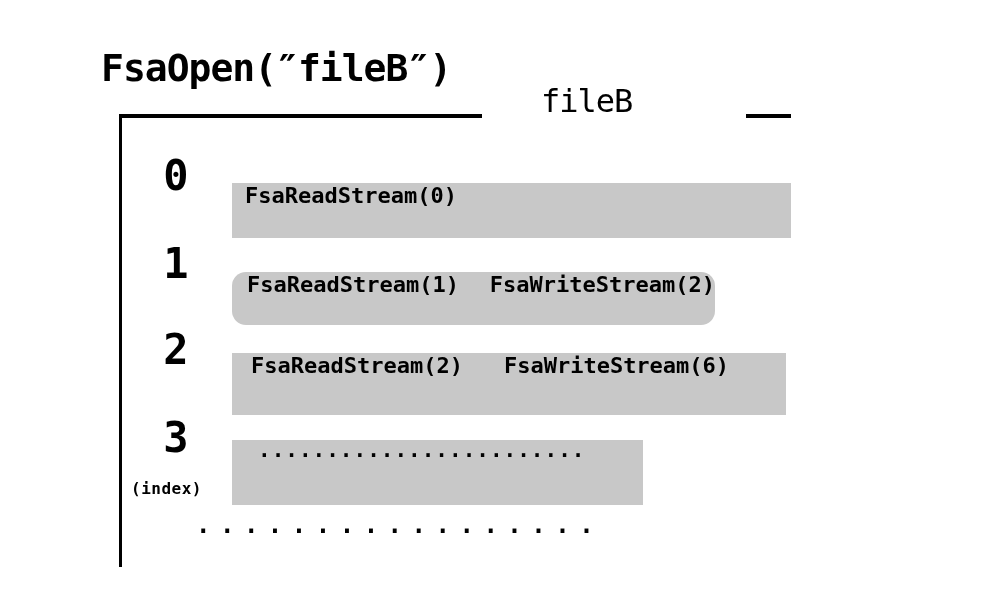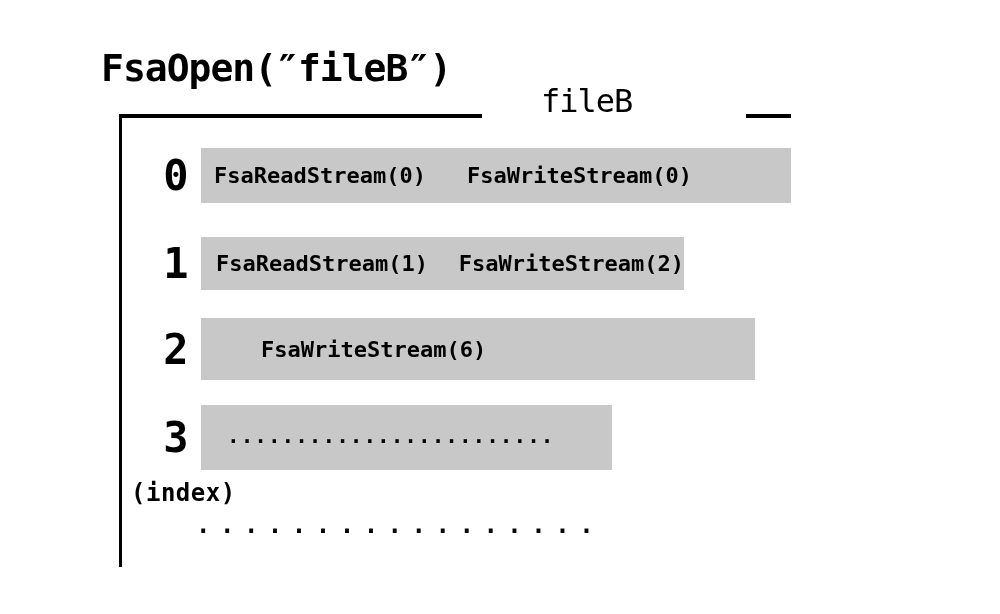--- a/index.html
+++ b/index.html
@@ -51,53 +51,54 @@
     left: 150px;
     width: 52px;
     display: flex;
     align-items: center;
     justify-content: center;
     font-size: 42px;
     font-weight: bold;
   }
   .row-box {
     position: absolute;
-    left: 201px;
+    left: 232px;
     background: var(--slot, #c8c8c8);
     display: flex;
-    align-items: center;
+    align-items: flex-start;
     font-size: 22px;
     font-weight: bold;
     white-space: pre;
+    margin-top: 35px;
   }
   .row-box .stream-gap { display: inline-block; width: 41px; }
 
   .idx0, .box0 { top: 148px; height: 55px; }
   .idx1, .box1 { top: 237px; height: 53px; }
   .idx2, .box2 { top: 318px; height: 62px; }
   .idx3, .box3 { top: 405px; height: 65px; }
   .box0 { width: 607px; padding-left: 13px; }
-  .box1 { width: 483px; padding-left: 15px; }
+  .box1 { width: 483px; padding-left: 15px; border-radius: 14px; }
   .box2 { width: 554px; padding-left: 19px; }
   .box3 { width: 411px; padding-left: 26px; }
   .box0, .box1, .box2, .box3 { box-sizing: border-box; }
 
   .slot-dots {
     font-size: 21px;
     font-weight: bold;
     letter-spacing: 1px;
     transform: translateY(-2px);
   }
 
   
   .index-caption {
     position: absolute;
     left: 131px;
     top: 479px;
-    font-size: 24px;
+    font-size: 16px;
     font-weight: bold;
     letter-spacing: 0.5px;
   }
 
   
   .bottom-dots {
     position: absolute;
     left: 196px;
     top: 511px;
     font-size: 24px;
@@ -118,32 +119,32 @@
   <div class="line b-topL"></div>
   <div class="line b-topR"></div>
   <div class="line b-right"></div>
 
   <div class="file-label">fileB</div>
 
   <div class="row-index idx0">0</div>
   <div class="row-box box0">
     <span>FsaReadStream(0)</span>
     <span class="stream-gap"></span>
-    <span>FsaWriteStream(0)</span>
   </div>
 
   <div class="row-index idx1">1</div>
   <div class="row-box box1">
     <span>FsaReadStream(1)</span>
     <span class="stream-gap"></span>
     <span>FsaWriteStream(2)</span>
   </div>
 
   <div class="row-index idx2">2</div>
   <div class="row-box box2">
+    <span>FsaReadStream(2)</span>
     <span class="stream-gap"></span>
     <span>FsaWriteStream(6)</span>
   </div>
 
   <div class="row-index idx3">3</div>
   <div class="row-box box3">
     <span class="slot-dots">........................</span>
   </div>
 
   <div class="index-caption">(index)</div>

